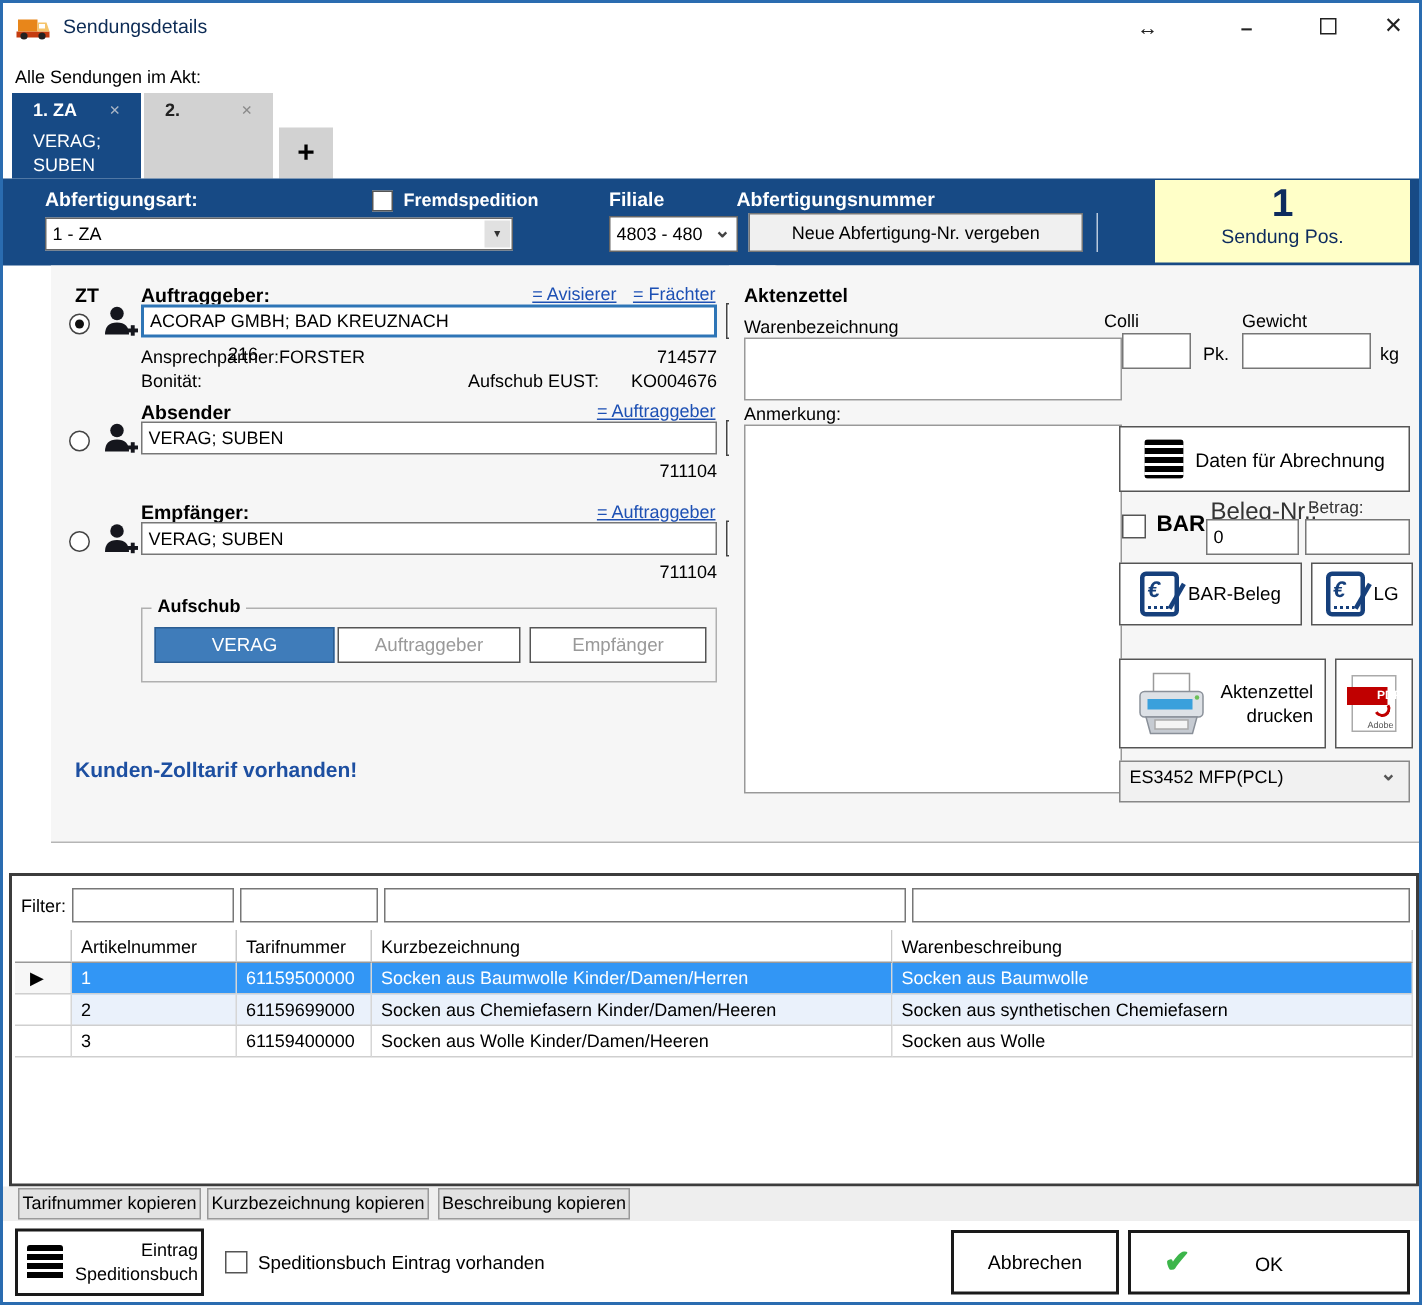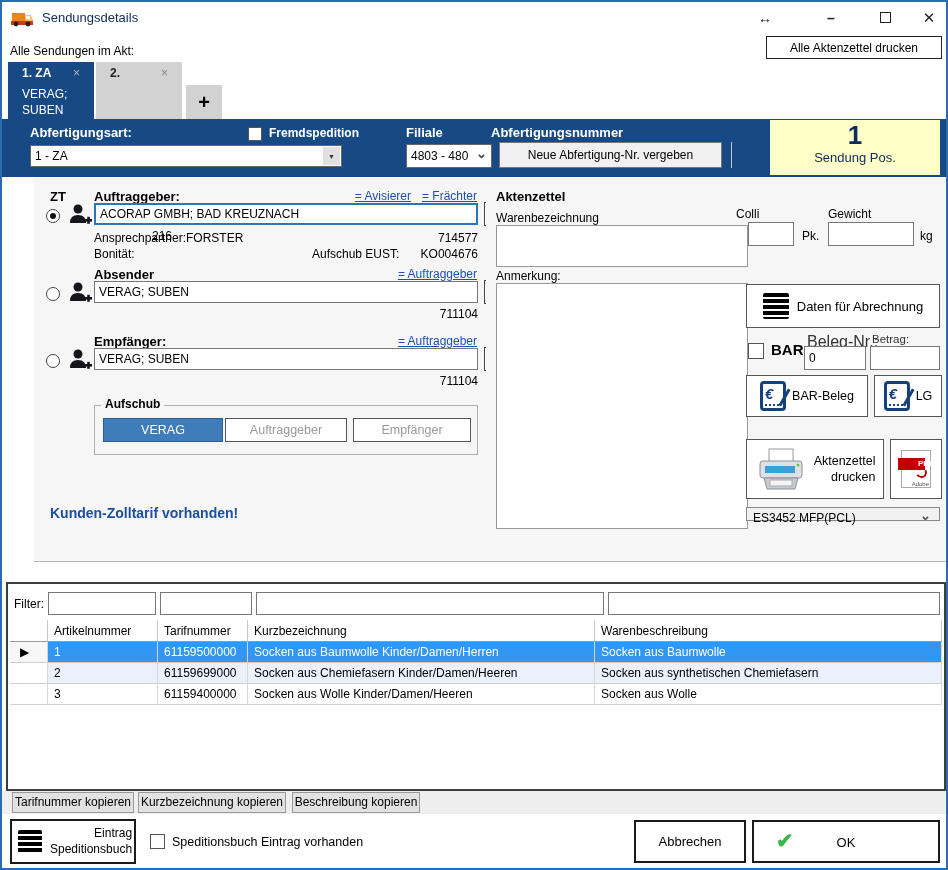--- a/index.html
+++ b/index.html
@@ -83,21 +83,20 @@
     </svg>
     <span class="abs" style="left:40px;top:8px;font-size:13px;color:#0c2b55;">Sendungsdetails</span>
     <span class="winbtn" style="left:754px;">↔</span>
     <span class="winbtn" style="left:820px;font-weight:bold;">–</span>
     <span class="winbtn" style="left:874px;">
       <span style="display:inline-block;width:11px;height:11px;border:1.5px solid #222;margin-top:3px;"></span>
     </span>
     <span class="winbtn" style="left:918px;font-size:15px;">✕</span>
   </div>
 
-  <button class="abs titlebtn" style="left:764px;top:34px;width:176px;height:23px;">Alle Aktenzettel drucken</button>
 
   <span class="abs" style="left:8px;top:42px;">Alle Sendungen im Akt:</span>
 
   <div class="tab" style="left:6px;background:#174a85;color:#fff;">
     <div class="tab-head">
       <span class="bold">1.  ZA</span>
       <span style="color:#aab6c6;">×</span>
     </div>
     <div style="margin-top:7px;width:62px;line-height:1.3;">VERAG; SUBEN</div>
   </div>
@@ -259,21 +258,21 @@
       <span style="width:64px;text-align:right;line-height:1.3;">Aktenzettel drucken</span>
     </div>
     <div class="bigbtn" style="left:404px;top:262px;width:52px;height:60px;">
       <span class="pdf-icon">
         <span class="pdf-band">PDF</span>
         <span class="pdf-swoosh"></span>
         <span class="pdf-sub">Adobe</span>
       </span>
     </div>
 
-    <div class="combo" style="left:260px;top:330px;width:194px;height:14px;background:#f1f1f1;border:1px solid #888;">
+    <div class="combo" style="left:260px;top:330px;width:194px;height:28px;background:#f1f1f1;border:1px solid #888;">
       <span class="val" style="left:6px;">ES3452 MFP(PCL)</span>
       <span class="chev" style="right:8px;color:#555;">⌄</span>
     </div>
   </div>
 
   <div id="gridbox">
     <span class="abs" style="left:6px;top:13px;">Filter:</span>
     <input class="fin" style="left: 40px; width: 108px;">
     <input class="fin" style="left: 152px; width: 92px;">
     <input class="fin" style="left: 248px; width: 348px;">

